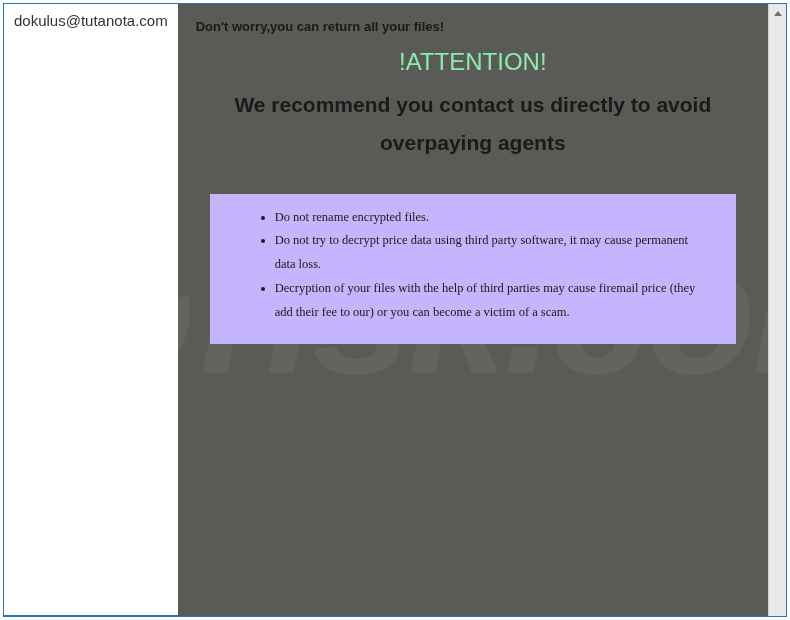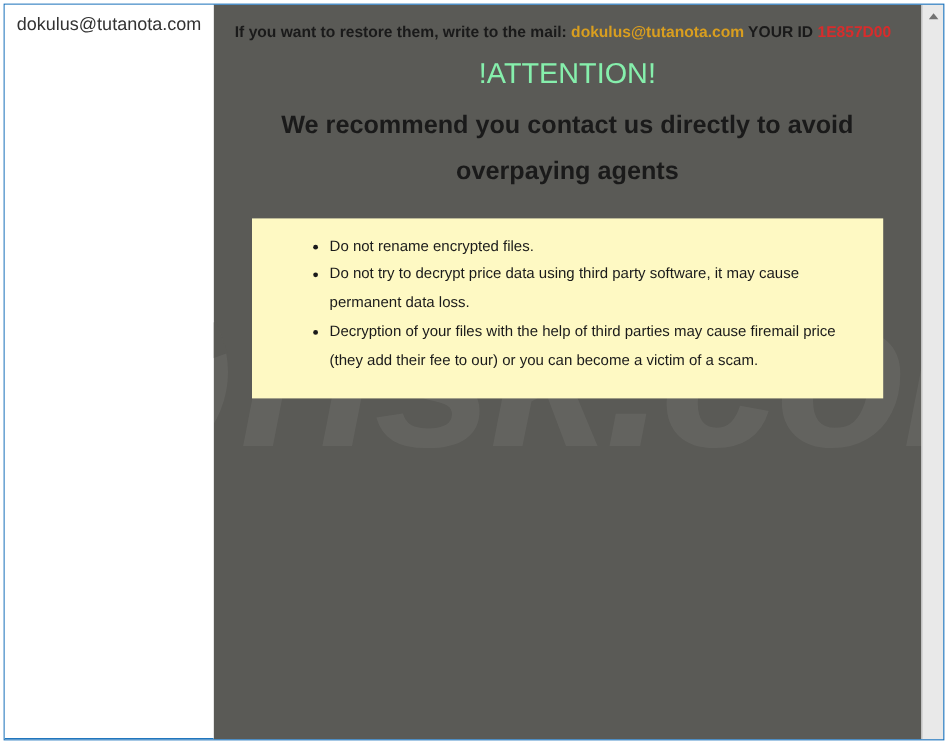--- a/index.html
+++ b/index.html
@@ -137,27 +137,28 @@
       color: #86efac;
       margin-top: 14px;
       margin-bottom: 10px;
     }
     .recommend {
       text-align: center;
       font-size: 21px;
       font-weight: bold;
       color: #1a1a1a;
       line-height: 1.8;
-      margin-bottom: 20px;
+      margin-bottom: 32px;
       padding: 0 10px;
     }
     .warning-box {
-      background: #fef9c3;
+      background: #c4b5fd;
       padding: 12px 30px 20px 45px;
       margin: 0 14px;
+      font-family: Liberation Serif, serif;
     }
     .warning-box ul {
       list-style: disc;
       padding-left: 20px;
     }
     .warning-box li {
       color: #1a1a1a;
       font-size: 12.5px;
       line-height: 1.9;
     }
@@ -171,23 +172,21 @@
   </div>
   <div class="content-wrapper">
     <div class="content">
       <div class="watermark">
         <div class="watermark-text">
             <span class="watermark-circle"></span>
             <span>risk.com</span>
           </div>
       </div>
       <div class="inner">
-        <div class="line2">
-          <span>If you want to restore them, write to the mail:  </span><span class="email-gold">dokulus@tutanota.com</span><span>  YOUR ID </span><span class="id-red">1E857D00</span>
-        </div>
+        <div class="line1">Don't worry,you can return all your files!</div>
         <div class="attention">!ATTENTION!</div>
         <div class="recommend">We recommend you contact us directly to avoid overpaying agents</div>
         <div class="warning-box">
           <ul>
             <li>Do not rename encrypted files.</li>
             <li>Do not try to decrypt price data using third party software, it may cause permanent data loss.</li>
             <li>Decryption of your files with the help of third parties may cause firemail price (they add their fee to our) or you can become a victim of a scam.</li>
           </ul>
         </div>
       </div>

